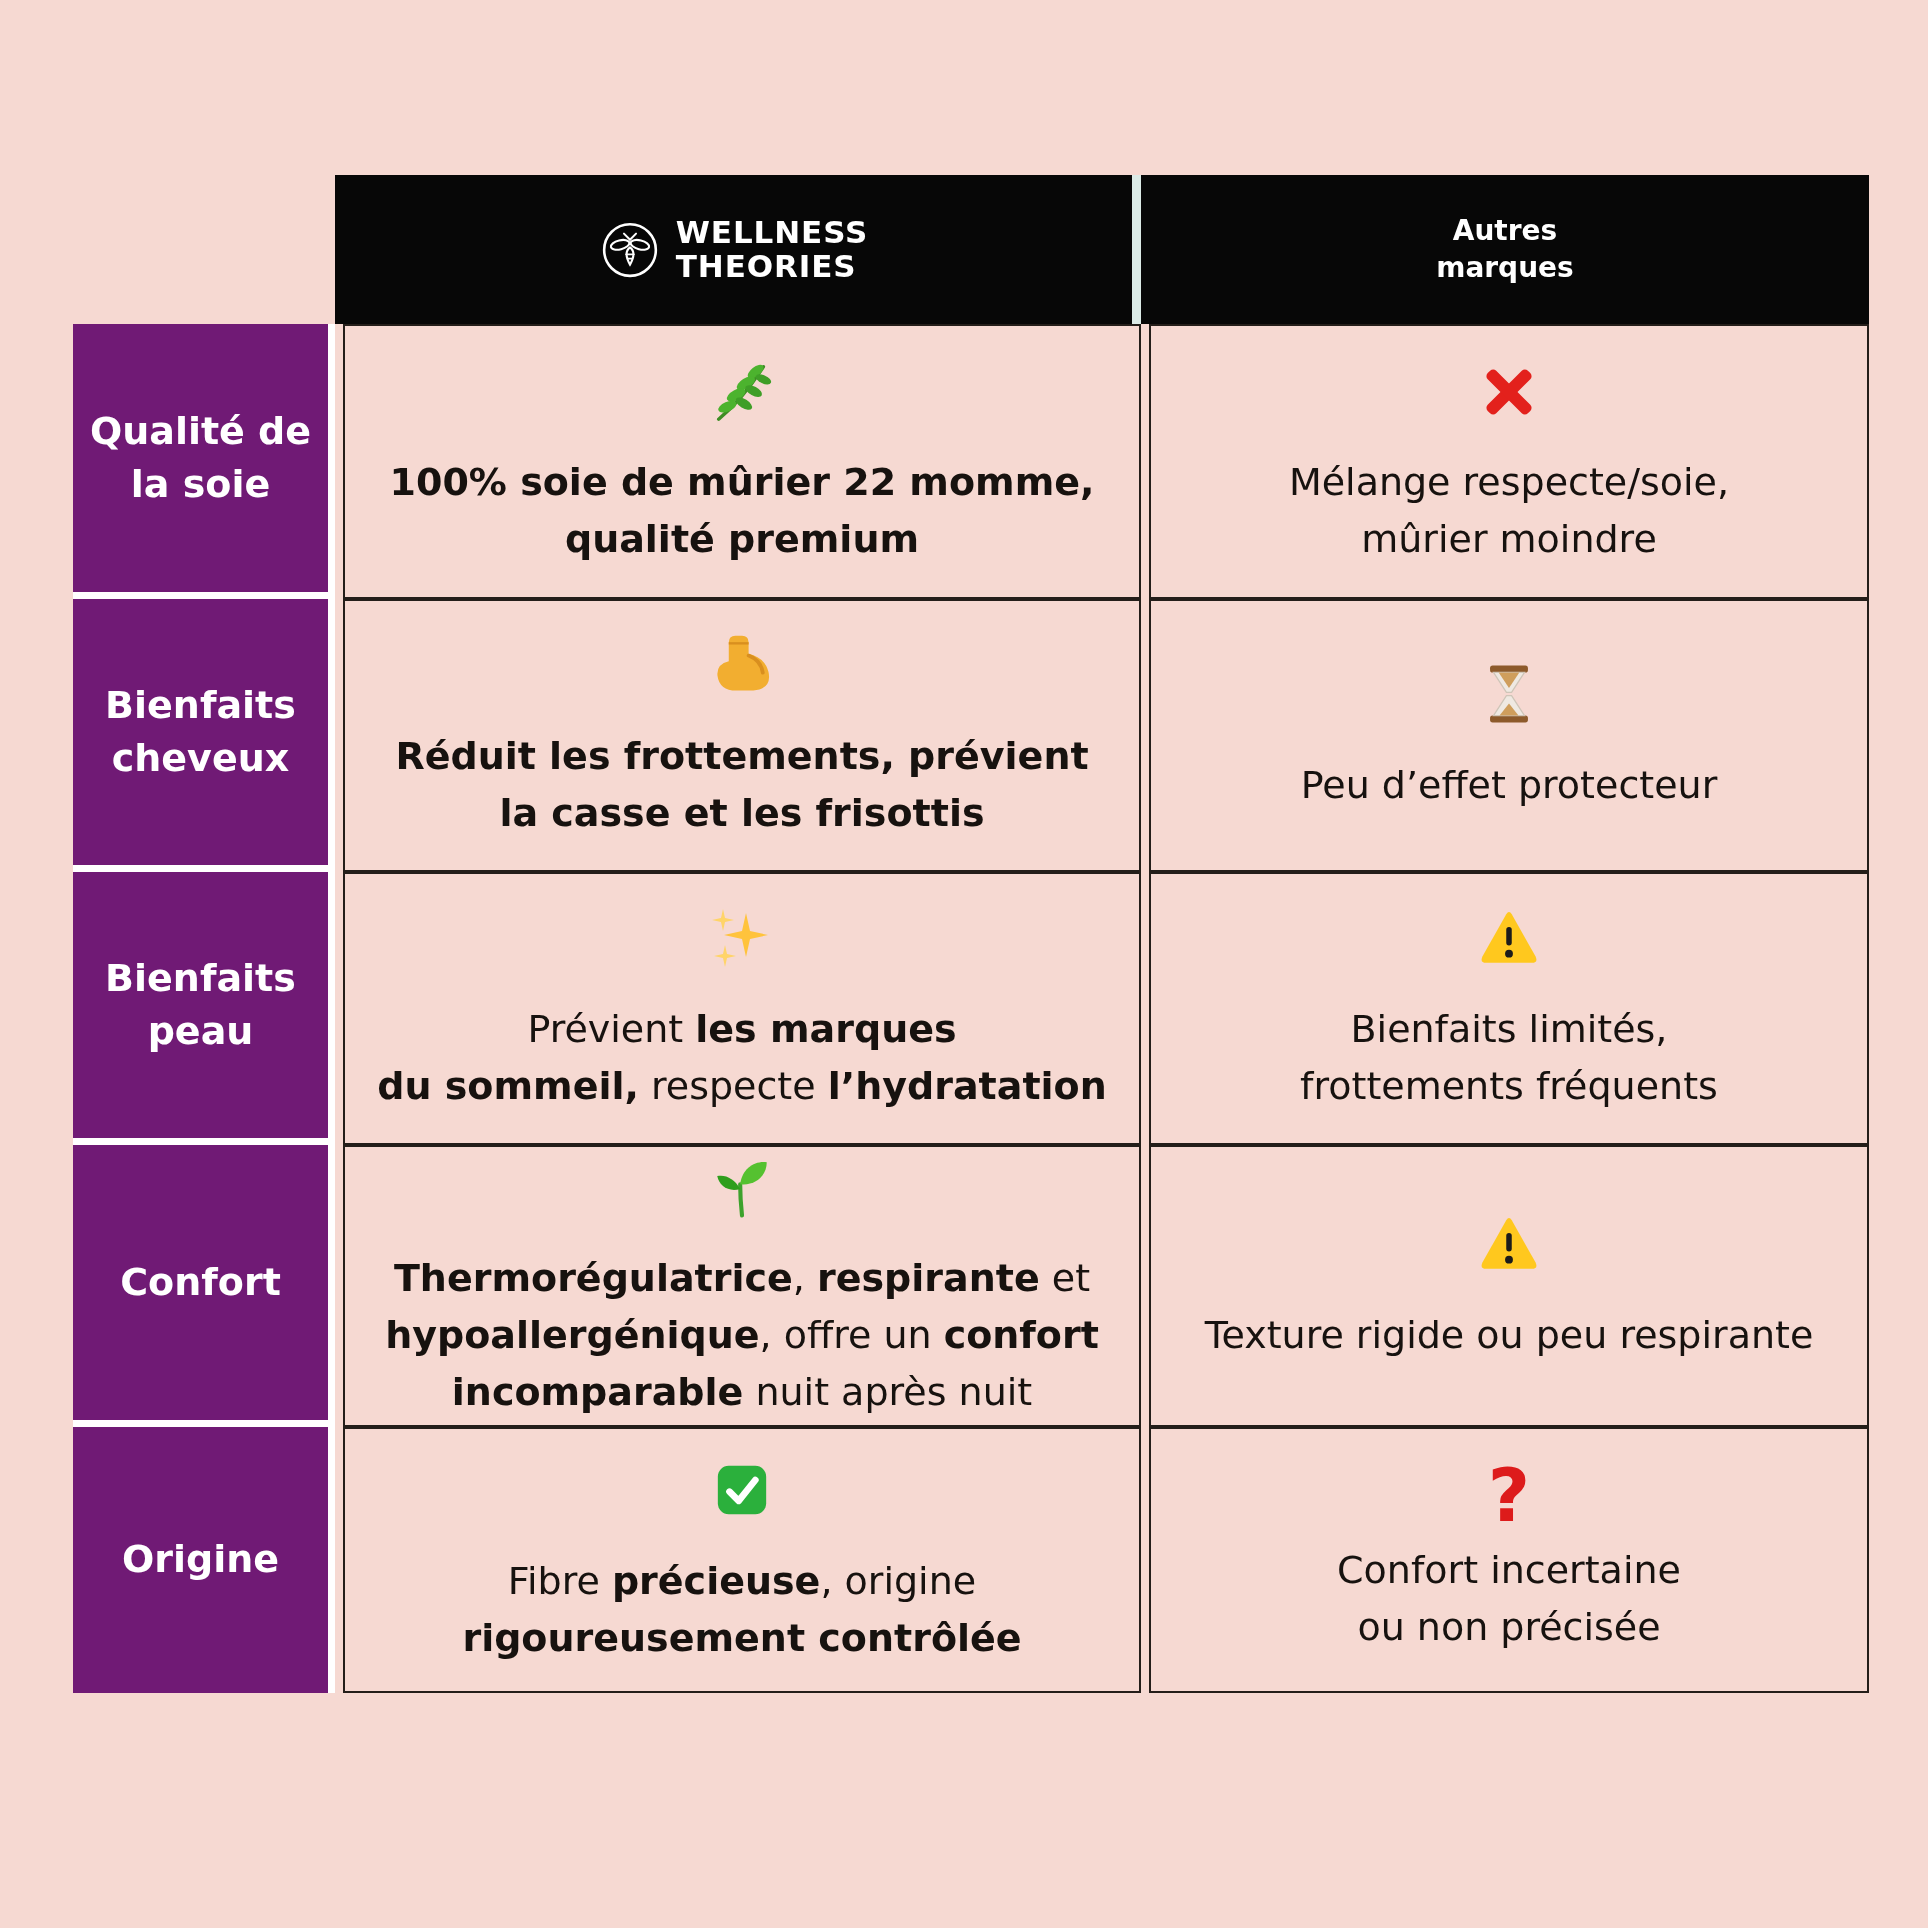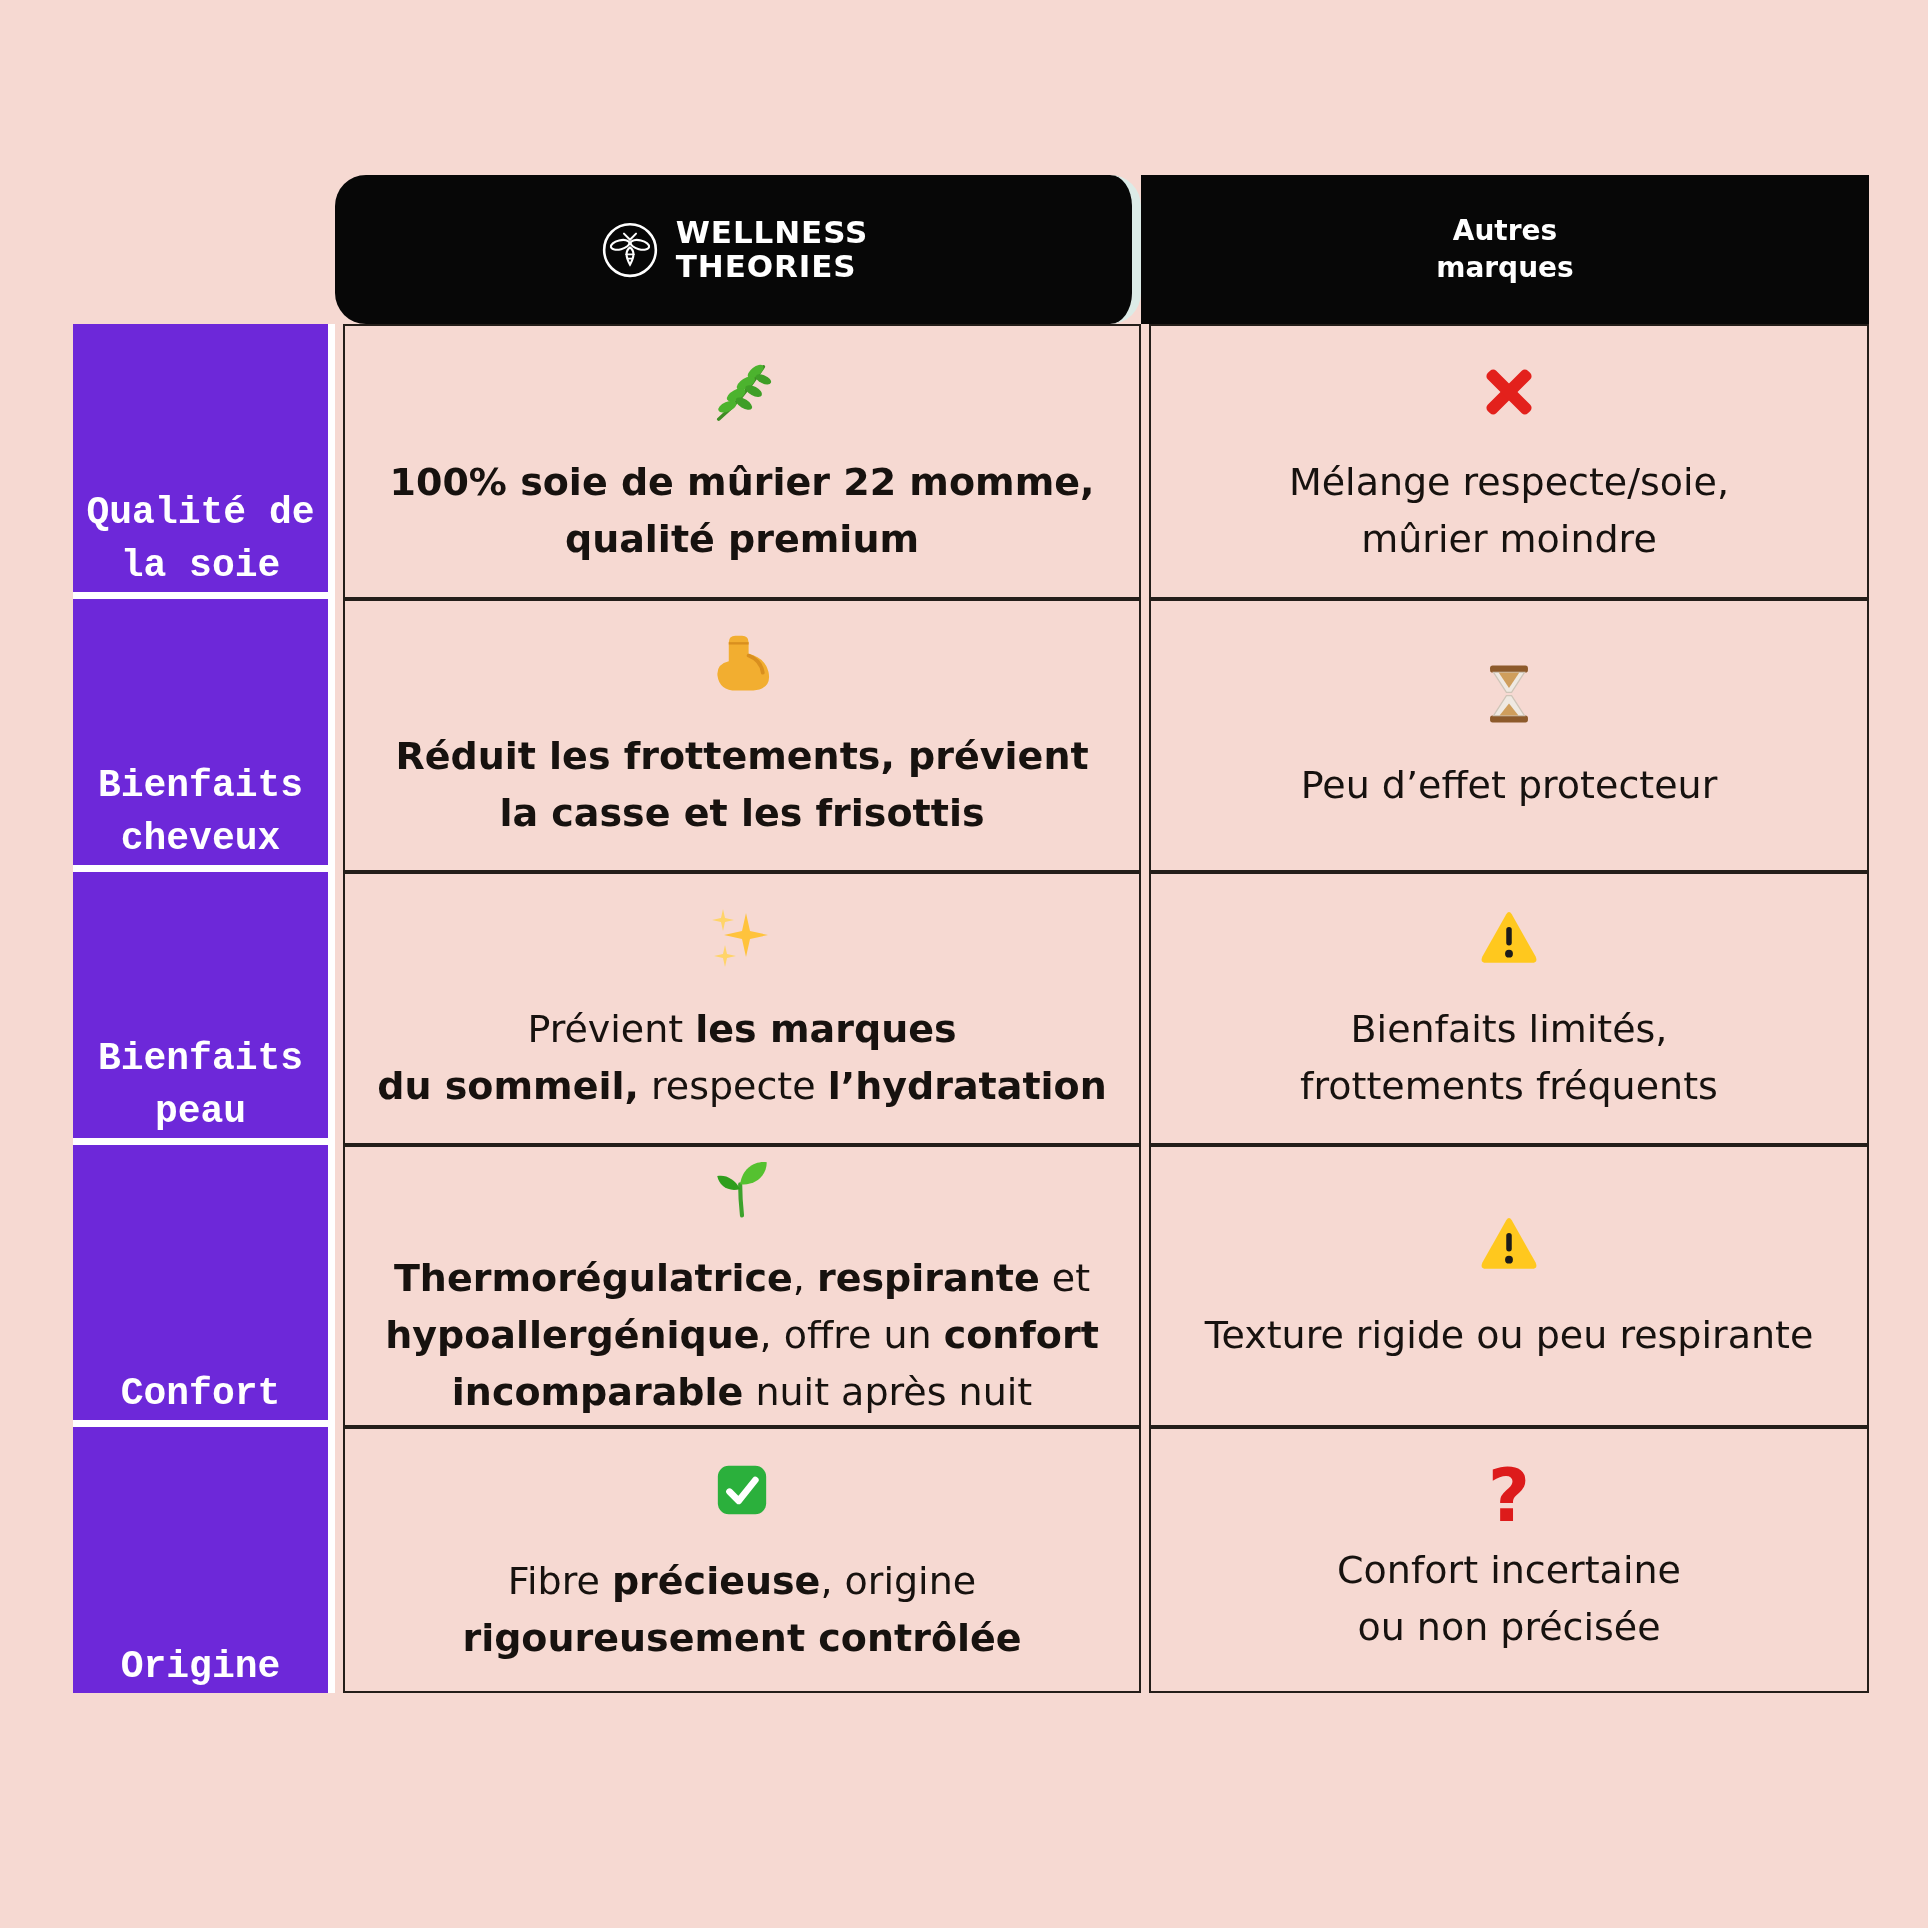--- a/index.html
+++ b/index.html
@@ -14,33 +14,32 @@
     position:absolute;left:73px;top:175px;
     display:grid;
     grid-template-columns:262px 806px 728px;
     grid-template-rows:149px 275px 273px 273px 282px 266px;
   }
   .corner{background:transparent;}
   .hdr{
     background:#070707;color:#ffffff;
     display:flex;align-items:center;justify-content:center;
   }
-  .hdr-brand{border-right:9.4px solid #dcebe7;gap:15px;border-radius:31px;}
+  .hdr-brand{border-right:9.4px solid #dcebe7;gap:15px;}
   .brandname{
     font-weight:700;font-size:31px;line-height:1.08;letter-spacing:0.9px;
   }
   .hdr-other-label{
     font-weight:700;font-size:28px;line-height:1.3;text-align:center;white-space:pre-line;
   }
   .lab{
-    background:#6d28d9;color:#ffffff;
+    background:#701a75;color:#ffffff;
     border-right:7.5px solid #ffffff;
-    display:flex;align-items:flex-end;justify-content:center;
+    display:flex;align-items:center;justify-content:center;
     text-align:center;
-    font-family:Liberation Mono, monospace;
   }
   .lab.mid{border-bottom:7.5px solid #ffffff;}
   .lab-text{font-weight:700;font-size:38px;line-height:1.4;white-space:pre-line;}
   .cell{
     background:#f6d9d2;
     border:2.8px solid #241e1a;
     display:flex;flex-direction:column;
     align-items:center;justify-content:center;
     text-align:center;
     padding:13px 26px;

